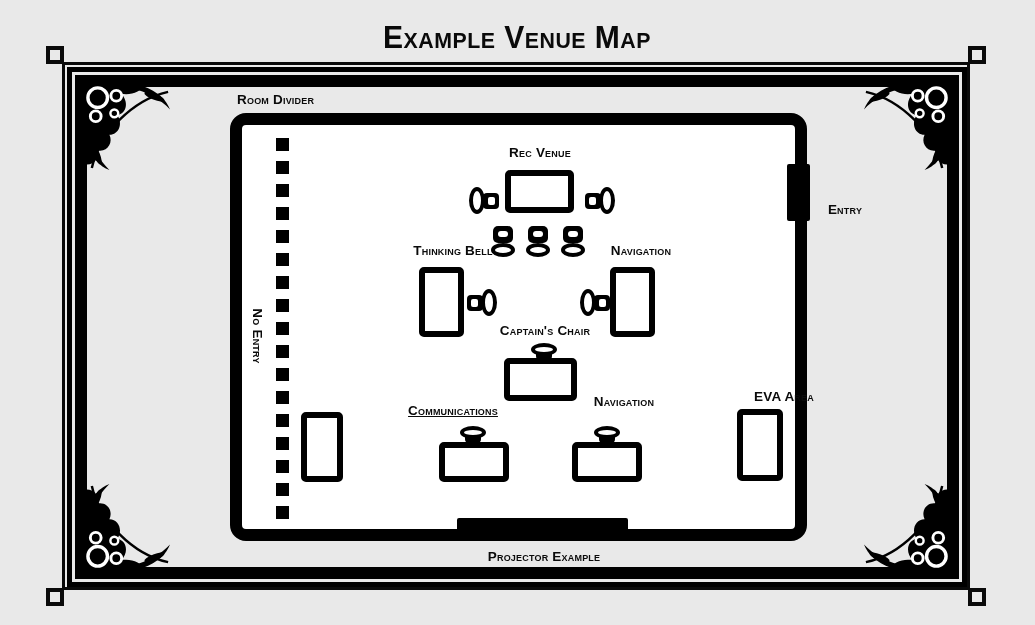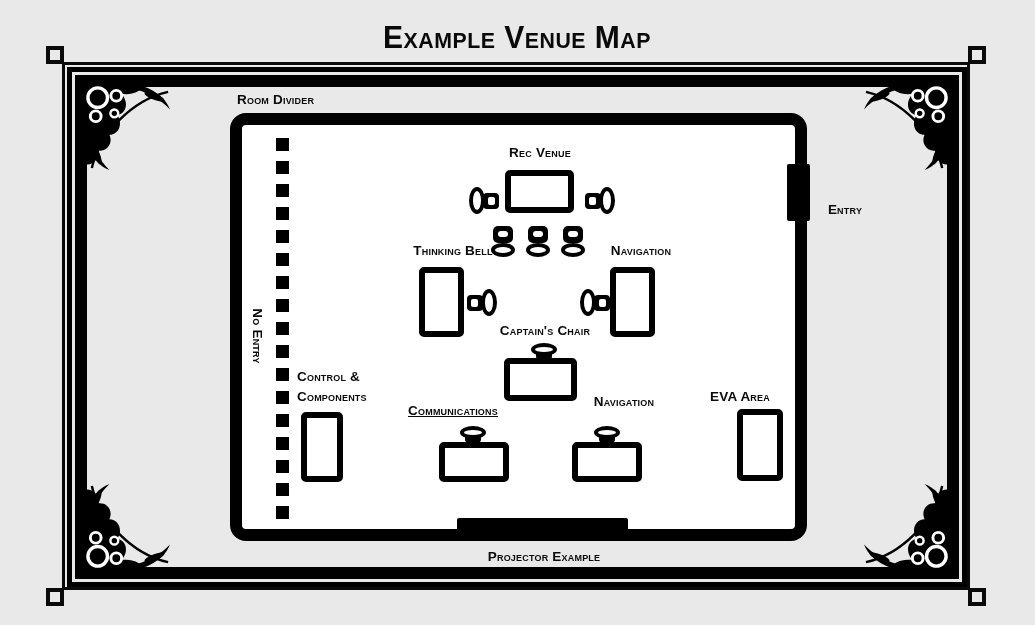--- a/index.html
+++ b/index.html
@@ -144,36 +144,32 @@
       <i class="seat"></i>
     </div>
 
   <div class="lbl" style="left:545px;top:331px;">Captain's Chair</div>
   <div class="chair cup" style="left:531px;top:343px;">
       <i class="back"></i>
       <i class="seat"></i>
     </div>
   <div class="tbl" style="left:504px;top:358px;width:73px;height:43px;"></div>
 
-  <div class="lbl la" style="left:297px;top:367px;">
-    <div>Control &amp;</div>
-    <div>Components</div>
-  </div>
   <div class="tbl" style="left:301px;top:412px;width:42px;height:70px;"></div>
 
   <div class="lbl" style="left:453px;top:411px;text-decoration:underline;">Communications</div>
   <div class="chair cup" style="left:460px;top:426px;">
       <i class="back"></i>
       <i class="seat"></i>
     </div>
   <div class="tbl" style="left:439px;top:442px;width:70px;height:40px;"></div>
 
   <div class="lbl" style="left:624px;top:402px;">Navigation</div>
   <div class="chair cup" style="left:594px;top:426px;">
       <i class="back"></i>
       <i class="seat"></i>
     </div>
   <div class="tbl" style="left:572px;top:442px;width:70px;height:40px;"></div>
 
-  <div class="lbl" style="left:740px;top:397px;">EVA Area</div>
+  <div class="lbl" style="left:784px;top:397px;">EVA Area</div>
   <div class="tbl" style="left:737px;top:409px;width:46px;height:72px;"></div>
 
 </div>
 
 </body></html>

